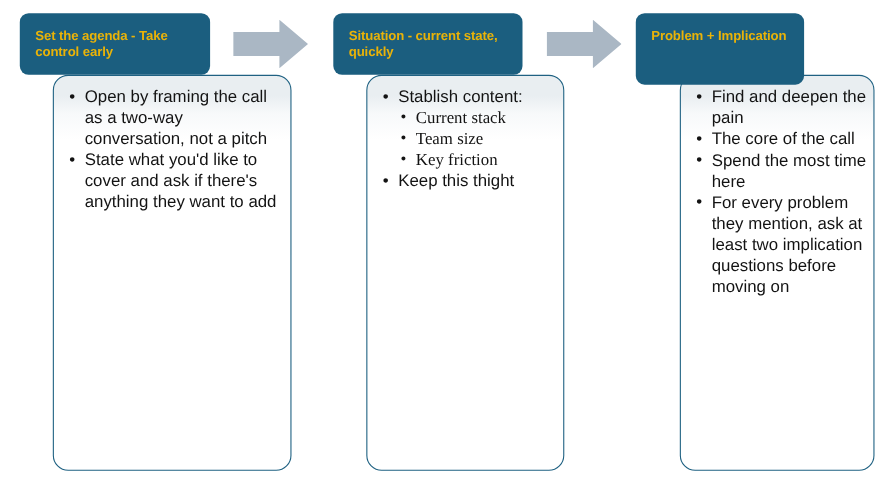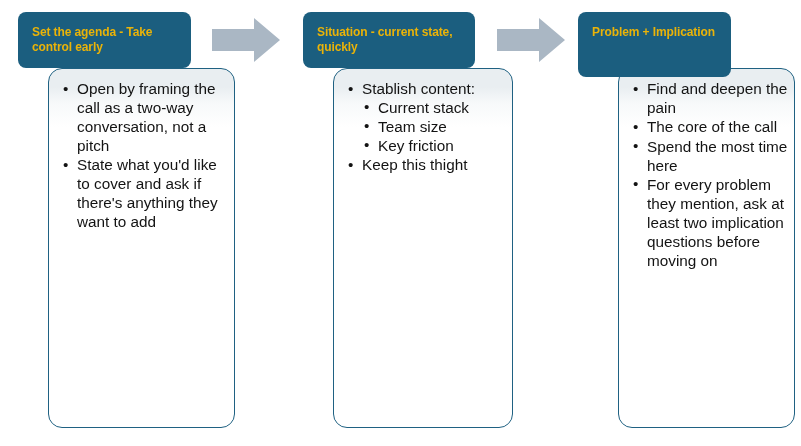--- a/index.html
+++ b/index.html
@@ -76,20 +76,21 @@
     color: #131313;
   }
   .bullets .sub {
     list-style: none;
     margin: 0;
     padding: 0;
   }
   .bullets .sub > li {
     padding-left: 16px;
     margin: 0;
+    font-family: Liberation Serif, serif;
   }
   .bullets .sub > li::before {
     content: "\2022";
     left: 2px;
   }
 
   .body-inner {
     position: absolute;
     left: 0; right: 0; top: 0;
   }
@@ -99,21 +100,21 @@
     position: absolute;
     z-index: 1;
   }
   .arrow svg { display: block; }
 </style>
 </head>
 <body>
 
 <div class="stage">
 
-  <div class="body-box" style="left:48px; top:68px; width:187px; height:360px;">
+  <div class="body-box" style="left:48px; top:68px; width:217px; height:360px;">
     <div class="body-inner" style="padding:11px 10px 0 12px;">
       <ul class="bullets">
         <li>
           <span>Open by framing the call as a two-way conversation, not a pitch</span>
         </li>
         <li>
           <span>State what you'd like to cover and ask if there's anything they want to add</span>
         </li>
       </ul>
     </div>

